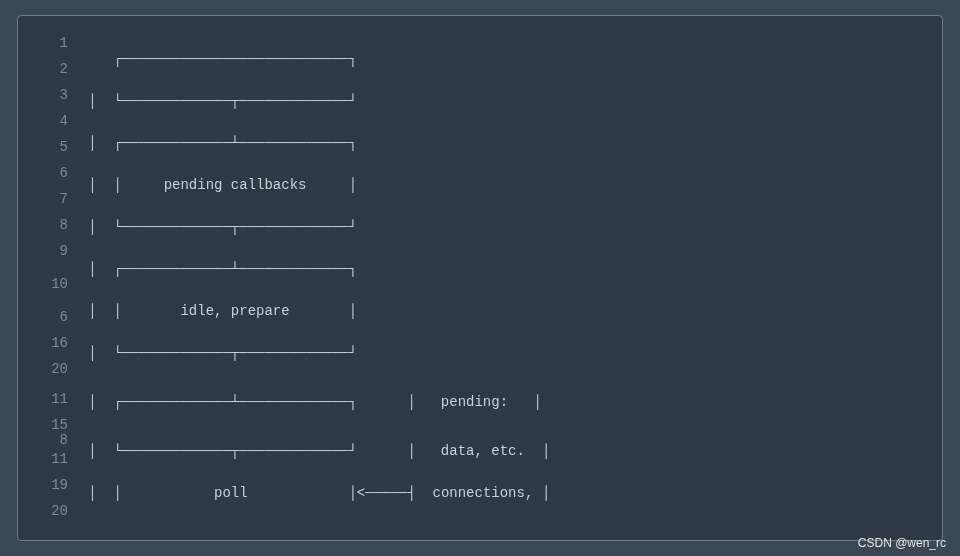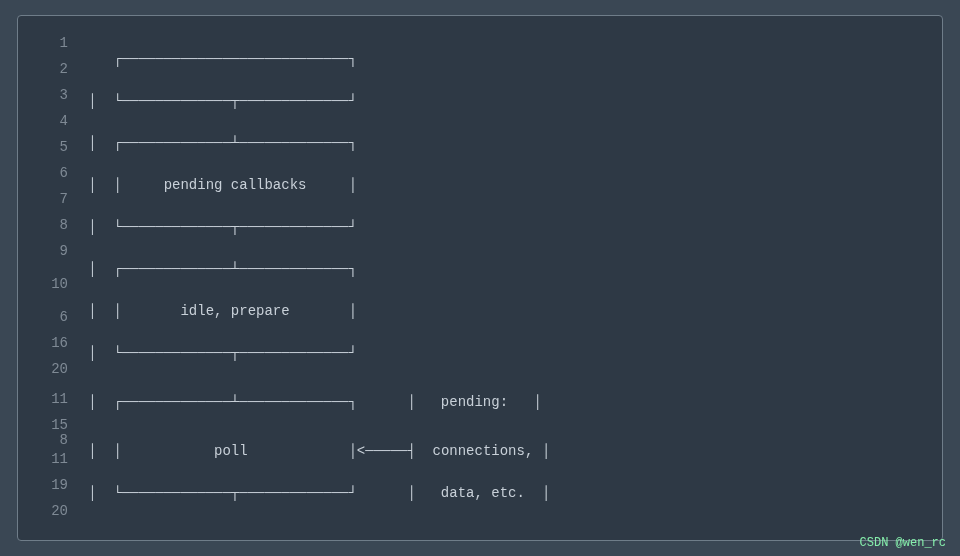--- a/index.html
+++ b/index.html
@@ -1,19 +1,19 @@
 <!DOCTYPE html>
 <html><head>
 <meta charset="utf-8">
 <style>
   html,body{margin:0;padding:0;background:#3a4754;width:960px;height:556px;overflow:hidden}
   .frame{position:absolute;left:17px;top:15px;width:926px;height:526px;background:#2e3945;border:1px solid #6f7d89;border-radius:4px;box-sizing:border-box}
   .gutter{position:absolute;left:0;top:14px;bottom:14px;width:60px;color:#7f8a95;font-family:"SFMono-Regular",Consolas,"Liberation Mono",Menlo,monospace;font-size:14px;text-align:right}
   .code{position:absolute;left:70px;top:14px;right:10px;bottom:14px;color:#c8d0d8;font-family:"SFMono-Regular",Consolas,"Liberation Mono",Menlo,monospace;font-size:14px;white-space:pre}
-  .watermark{position:absolute;right:14px;bottom:6px;color:#86efac;font-family:Liberation Mono, monospace;font-size:12px}
+  .watermark{position:absolute;right:14px;bottom:6px;color:#e5e5e5;font-family:Liberation Sans, sans-serif;font-size:12px}
   .ln{display:block;height:26px;line-height:26px;padding-right:10px}
   .row{display:block;height:26px;line-height:26px}
 </style>
 </head>
 <body>
 
 <div class="frame">
 
   <div class="gutter">
     <span class="ln">1</span>
@@ -40,22 +40,22 @@
   <div class="code">
 <span class="row">   ┌───────────────────────────┐</span>
 <span class="row">│  └─────────────┬─────────────┘</span>
 <span class="row">│  ┌─────────────┴─────────────┐</span>
 <span class="row">│  │     <span>pending callbacks</span>     │          </span>
 <span class="row">│  └─────────────┬─────────────┘</span>
 <span class="row">│  ┌─────────────┴─────────────┐</span>
 <span class="row">│  │       <span>idle, prepare</span>       │          </span>
 <span class="row">│  └─────────────┬─────────────┘</span>
 <span class="row" style="height:40px;line-height:40px">│  ┌─────────────┴─────────────┐      │   <span>pending:</span>   │</span>
+<span class="row">│  └─────────────┬─────────────┘      │   <span>data, etc.</span>  │</span>
 <span class="row">│  │           <span>poll</span>            │&lt;─────┤  <span>connections,</span> │</span>
-<span class="row">│  └─────────────┬─────────────┘      │   <span>data, etc.</span>  │</span>
 
 
 
 
 
 
 
   </div>
 
 </div>

